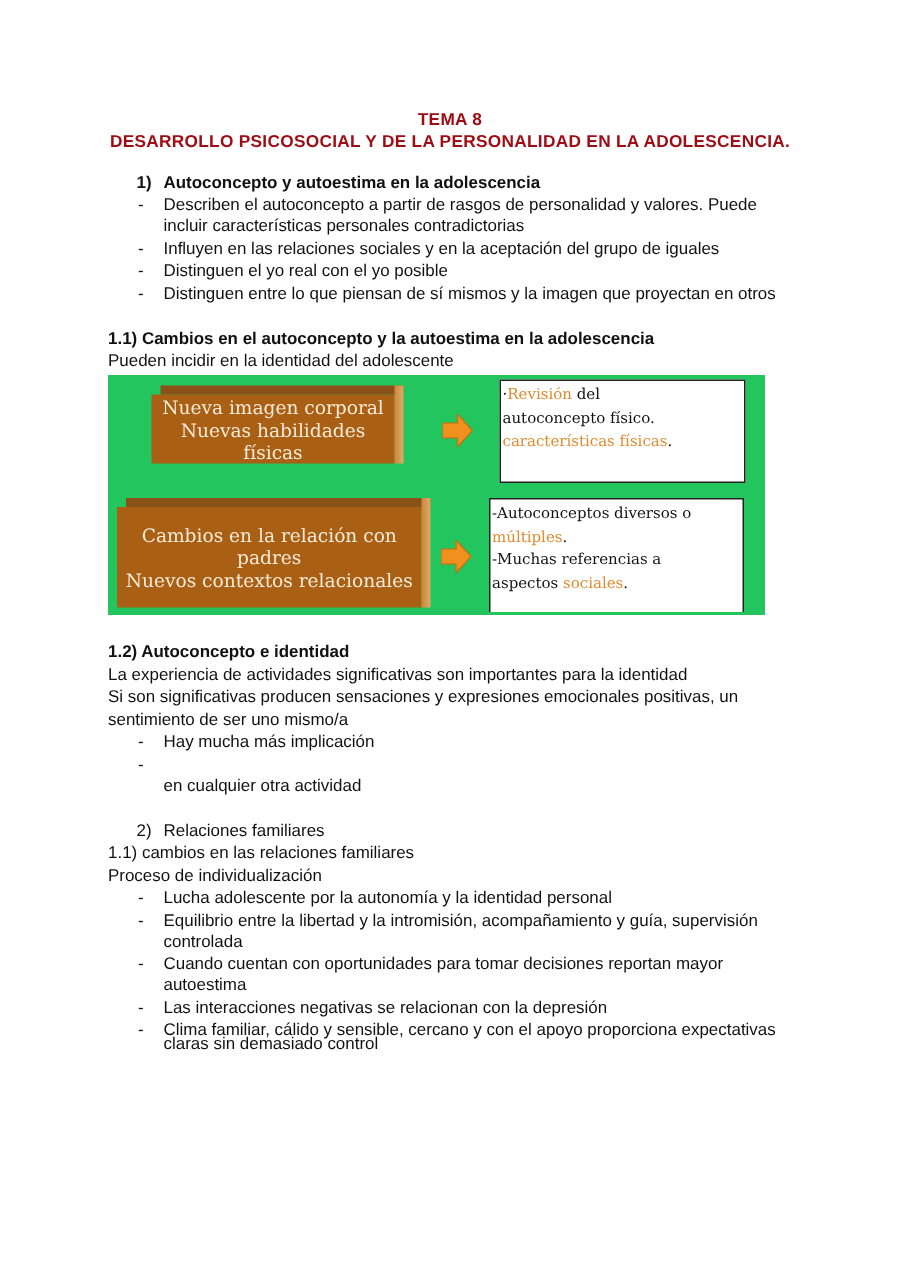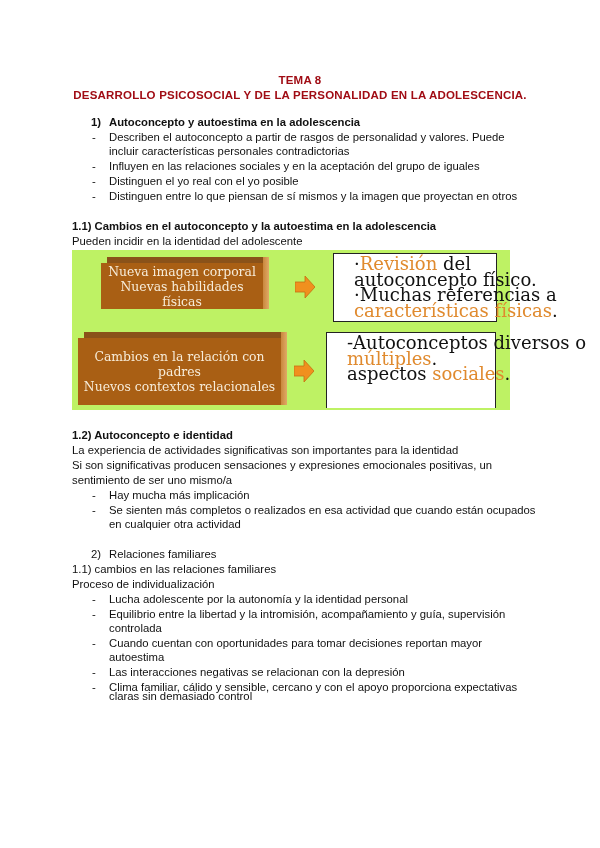--- a/index.html
+++ b/index.html
@@ -27,21 +27,21 @@
       font-weight: bold;
       font-size: 11.5px;
       letter-spacing: 0.2px;
     }
     .bold { font-weight: bold; }
     
     .diagram {
       position: absolute;
       left: 72px; top: 250px;
       width: 438px; height: 160px;
-      background: #bef264;
+      background: #22c55e;
     }
     .box3d {
       position: absolute;
       background: #a95f14;
       color: #f7ecd9;
       font-family: "DejaVu Serif", "Liberation Serif", serif;
       font-size: 12.4px;
       text-align: center;
       line-height: 15px;
       display: flex;
@@ -63,24 +63,24 @@
     }
     .arrow {
       position: absolute;
       width: 20px; height: 22px;
     }
     .outbox {
       position: absolute;
       background: #ffffff;
       border: 1px solid #222;
       font-family: "DejaVu Serif", "Liberation Serif", serif;
-      font-size: 18px;
+      font-size: 10px;
       line-height: 15.5px;
       color: #111;
-      padding: 2px 20px;
+      padding: 2px 1px;
       box-sizing: border-box;
       white-space: nowrap;
     }
     .hl { color: #e08a2e; }
   </style>
 </head>
 <body>
 
 <div class="page">
 
@@ -115,52 +115,51 @@
       <div>Nuevas habilidades físicas</div>
     </div>
 
     <svg class="arrow" style="left:223px;top:26px;" viewBox="0 0 20 22">
       <polygon points="0,6 10,6 10,0 20,11 10,22 10,16 0,16" fill="#f0901e" stroke="#c46f12" stroke-width="0.8"></polygon>
     </svg>
 
     <div class="outbox" style="left:261px;top:3px;width:164px;height:69px;">
       <div><span>·</span><span class="hl">Revisión</span><span> del</span></div>
       <div>autoconcepto físico.</div>
-      <div>·Muchas referencias a</div>
       <div><span class="hl">características físicas</span><span>.</span></div>
     </div>
 
     <div class="box3d" style="left:6px;top:88px;width:203px;height:67px;">
       <div class="top" style="width:203px;"></div>
       <div class="side" style="height:73px;"></div>
       <div>Cambios en la relación con padres</div>
       <div>Nuevos contextos relacionales</div>
     </div>
 
     <svg class="arrow" style="left:222px;top:110px;" viewBox="0 0 20 22">
       <polygon points="0,6 10,6 10,0 20,11 10,22 10,16 0,16" fill="#f0901e" stroke="#c46f12" stroke-width="0.8"></polygon>
     </svg>
 
     <div class="outbox" style="left:254px;top:82px;width:170px;height:76px;border-bottom:none;">
       <div>-Autoconceptos diversos o</div>
       <div><span class="hl">múltiples</span><span>.</span></div>
+      <div>-Muchas referencias a</div>
       <div><span>aspectos </span><span class="hl">sociales</span><span>.</span></div>
     </div>
   </div>
 
   <div class="abs bold" style="left:72px;top:429px;">1.2) Autoconcepto e identidad</div>
   <div class="abs" style="left:72px;top:444px;">La experiencia de actividades significativas son importantes para la identidad</div>
   <div class="abs" style="left:72px;top:459px;">Si son significativas producen sensaciones y expresiones emocionales positivas, un</div>
   <div class="abs" style="left:72px;top:474px;">sentimiento de ser uno mismo/a</div>
 
   <div class="abs" style="left:92px;top:489px;">-</div>
   <div class="abs" style="left:109px;top:489px;">Hay mucha más implicación</div>
 
   <div class="abs" style="left:92px;top:504px;">-</div>
-  <div class="abs" style="left:109px;top:504px;">Se sienten más completos o realizados en esa actividad que cuando están ocupados</div>
   <div class="abs" style="left:109px;top:518px;">en cualquier otra actividad</div>
 
   <div class="abs" style="left:91px;top:548px;">2)</div>
   <div class="abs" style="left:109px;top:548px;">Relaciones familiares</div>
   <div class="abs" style="left:72px;top:563px;">1.1) cambios en las relaciones familiares</div>
   <div class="abs" style="left:72px;top:578px;">Proceso de individualización</div>
 
   <div class="abs" style="left:92px;top:593px;">-</div>
   <div class="abs" style="left:109px;top:593px;">Lucha adolescente por la autonomía y la identidad personal</div>
 

